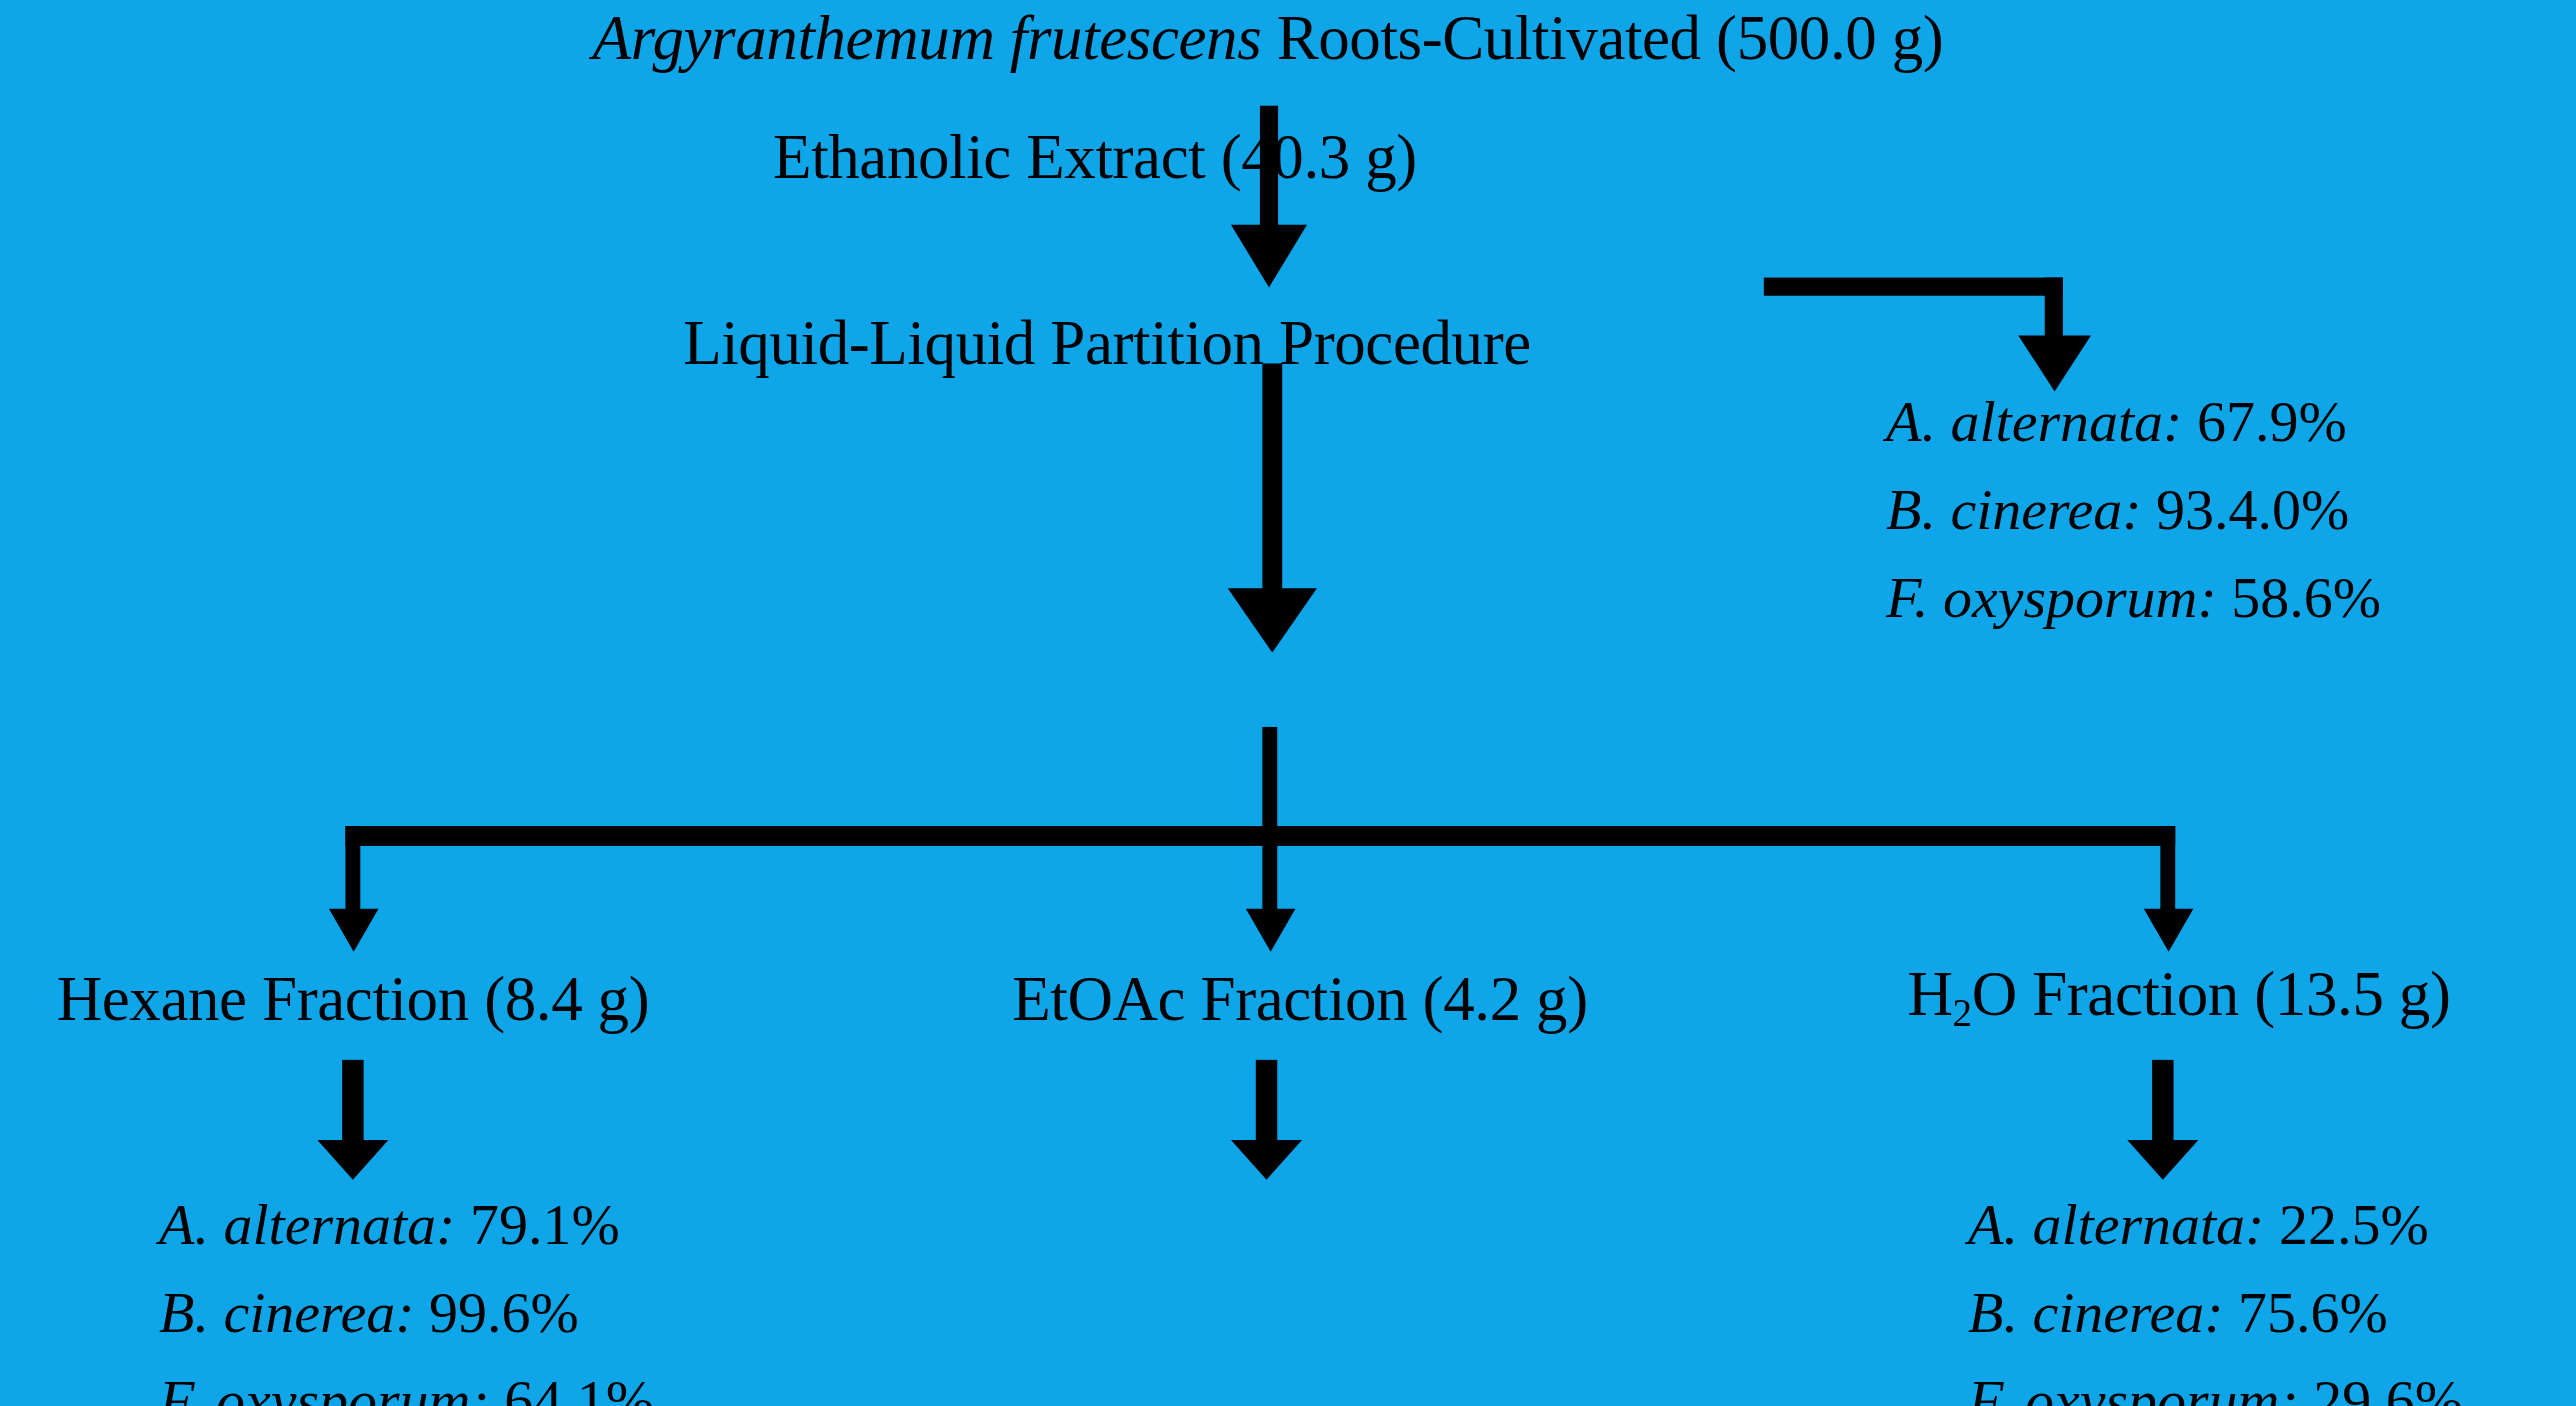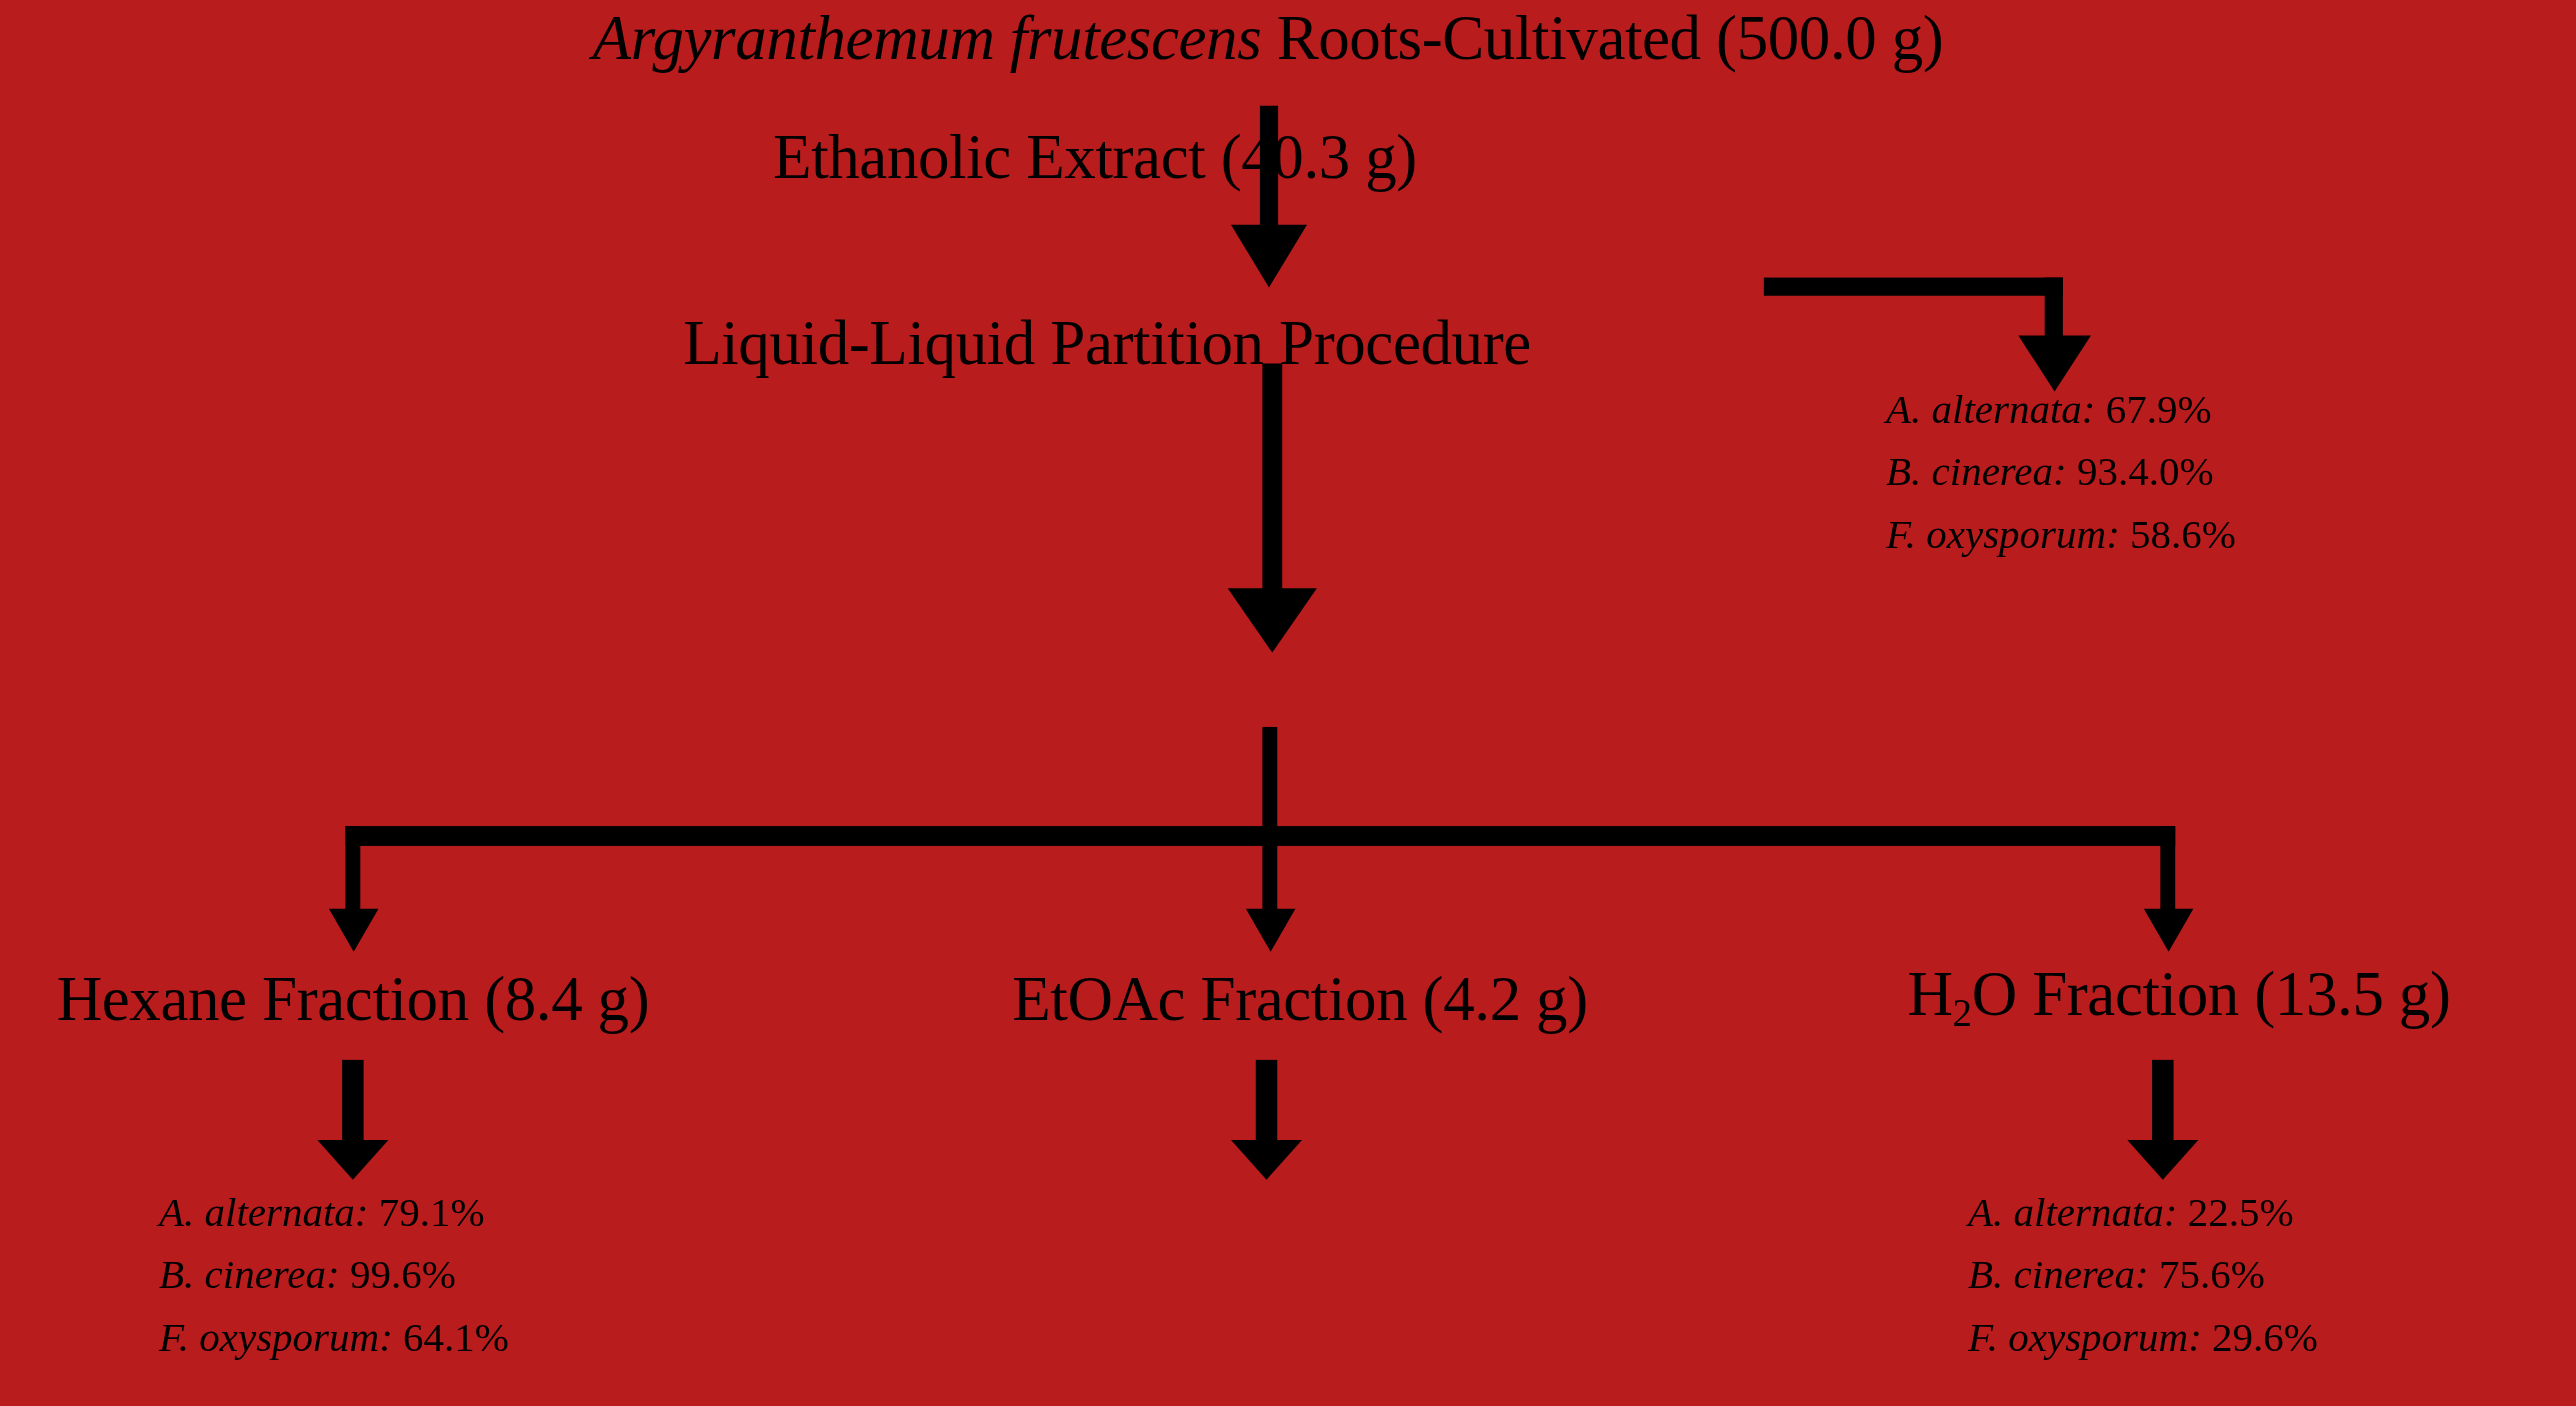--- a/index.html
+++ b/index.html
@@ -4,21 +4,21 @@
 <style>
   html, body {
     margin: 0;
     padding: 0;
     background: #ffffff;
   }
   #canvas {
     position: relative;
     width: 2576px;
     height: 1406px;
-    background: #b91c1c;
+    background: #0ea5e9;
     overflow: hidden;
     font-family: "Liberation Serif", "DejaVu Serif", serif;
     color: #000000;
   }
   .node {
     position: absolute;
     white-space: nowrap;
     font-size: 63px;
     line-height: 1;
     letter-spacing: -0.4px;
@@ -30,21 +30,21 @@
   .ital {
     font-style: italic;
   }
   .sub {
     font-size: 0.62em;
     vertical-align: -0.28em;
   }
   .datablock {
     position: absolute;
     white-space: nowrap;
-    font-size: 41px;
+    font-size: 58px;
     line-height: 1.52;
   }
   .datablock .row {
     white-space: nowrap;
   }
   .datablock .sp {
     font-style: italic;
   }
   .datablock .val {
     font-style: normal;

